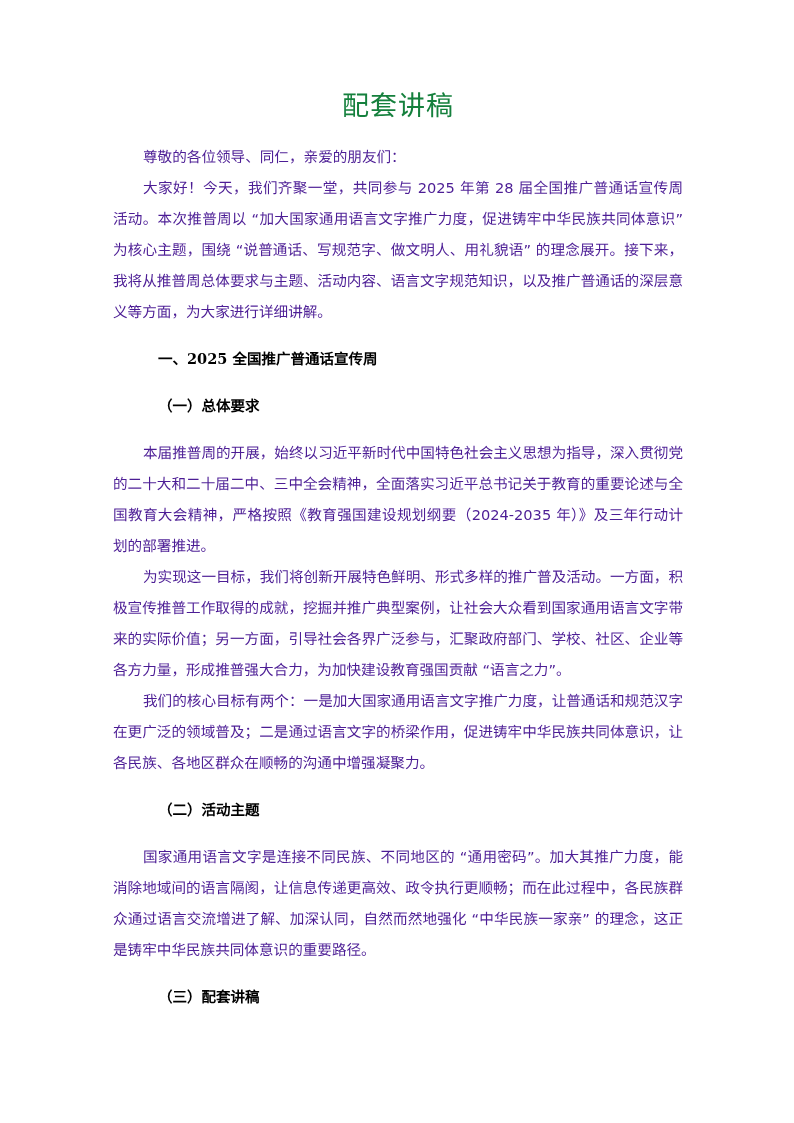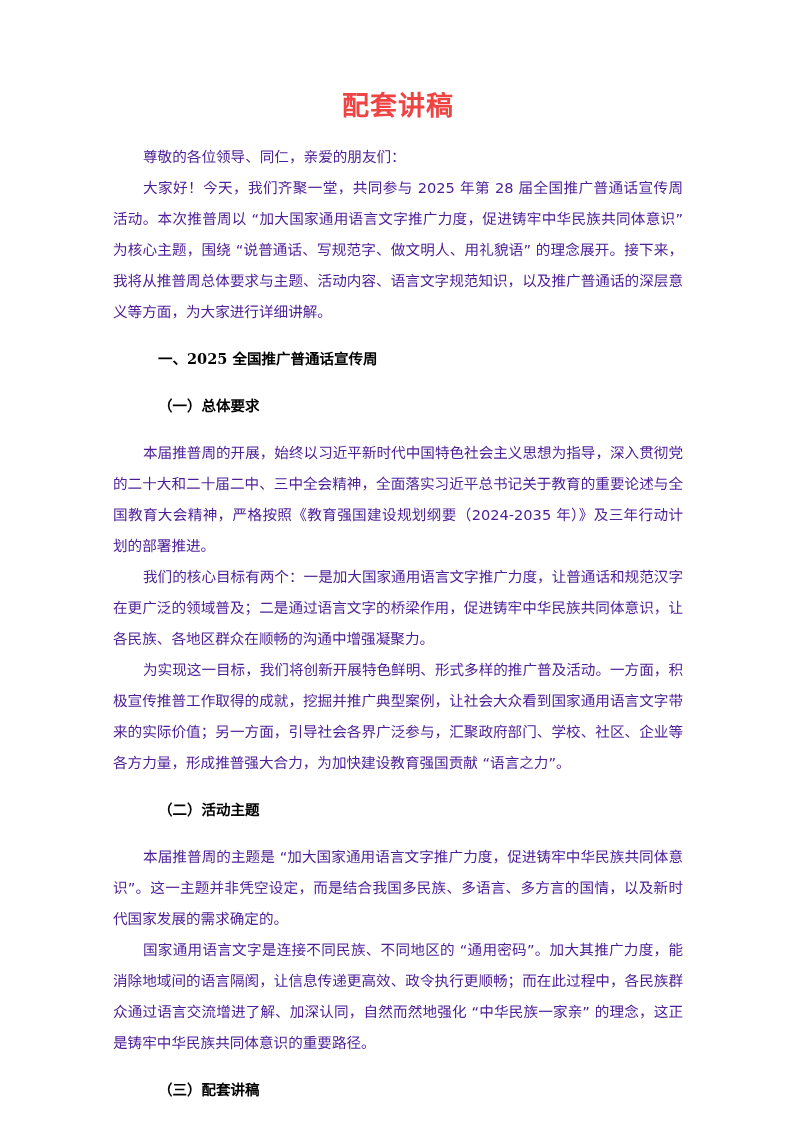--- a/index.html
+++ b/index.html
@@ -22,24 +22,24 @@
   .content {
     position: absolute;
     left: 113px;
     top: 0;
     width: 570px;
   }
 
   
   .doc-title {
     font-family: "DejaVu Serif", "Liberation Serif", serif;
-    font-weight: bold;
+    font-weight: normal;
     font-size: 27px;
     line-height: 1;
-    color: #ef4444;
+    color: #15803d;
     text-align: center;
     margin: 0;
     padding-top: 92px;
     padding-bottom: 0;
     letter-spacing: 1px;
   }
 
   
   .heading {
     font-family: "DejaVu Serif", "Liberation Serif", serif;
@@ -81,26 +81,25 @@
     <p class="para para--salutation">尊敬的各位领导、同仁，亲爱的朋友们：</p>
 
     <p class="para">大家好！今天，我们齐聚一堂，共同参与 2025 年第 28 届全国推广普通话宣传周活动。本次推普周以 “加大国家通用语言文字推广力度，促进铸牢中华民族共同体意识” 为核心主题，围绕 “说普通话、写规范字、做文明人、用礼貌语” 的理念展开。接下来，我将从推普周总体要求与主题、活动内容、语言文字规范知识，以及推广普通话的深层意义等方面，为大家进行详细讲解。</p>
 
     <h2 class="heading">一、2025 全国推广普通话宣传周</h2>
 
     <h3 class="heading">（一）总体要求</h3>
 
     <p class="para">本届推普周的开展，始终以习近平新时代中国特色社会主义思想为指导，深入贯彻党的二十大和二十届二中、三中全会精神，全面落实习近平总书记关于教育的重要论述与全国教育大会精神，严格按照《教育强国建设规划纲要（2024-2035 年）》及三年行动计划的部署推进。</p>
 
+    <p class="para">为实现这一目标，我们将创新开展特色鲜明、形式多样的推广普及活动。一方面，积极宣传推普工作取得的成就，挖掘并推广典型案例，让社会大众看到国家通用语言文字带来的实际价值；另一方面，引导社会各界广泛参与，汇聚政府部门、学校、社区、企业等各方力量，形成推普强大合力，为加快建设教育强国贡献 “语言之力”。</p>
+
     <p class="para">我们的核心目标有两个：一是加大国家通用语言文字推广力度，让普通话和规范汉字在更广泛的领域普及；二是通过语言文字的桥梁作用，促进铸牢中华民族共同体意识，让各民族、各地区群众在顺畅的沟通中增强凝聚力。</p>
-
-    <p class="para">为实现这一目标，我们将创新开展特色鲜明、形式多样的推广普及活动。一方面，积极宣传推普工作取得的成就，挖掘并推广典型案例，让社会大众看到国家通用语言文字带来的实际价值；另一方面，引导社会各界广泛参与，汇聚政府部门、学校、社区、企业等各方力量，形成推普强大合力，为加快建设教育强国贡献 “语言之力”。</p>
 
     <h3 class="heading">（二）活动主题</h3>
 
-    <p class="para">本届推普周的主题是 “加大国家通用语言文字推广力度，促进铸牢中华民族共同体意识”。这一主题并非凭空设定，而是结合我国多民族、多语言、多方言的国情，以及新时代国家发展的需求确定的。</p>
 
     <p class="para">国家通用语言文字是连接不同民族、不同地区的 “通用密码”。加大其推广力度，能消除地域间的语言隔阂，让信息传递更高效、政令执行更顺畅；而在此过程中，各民族群众通过语言交流增进了解、加深认同，自然而然地强化 “中华民族一家亲” 的理念，这正是铸牢中华民族共同体意识的重要路径。</p>
 
     <h3 class="heading">（三）配套讲稿</h3>
 
   </div>
 </div>
 
 </body></html>

